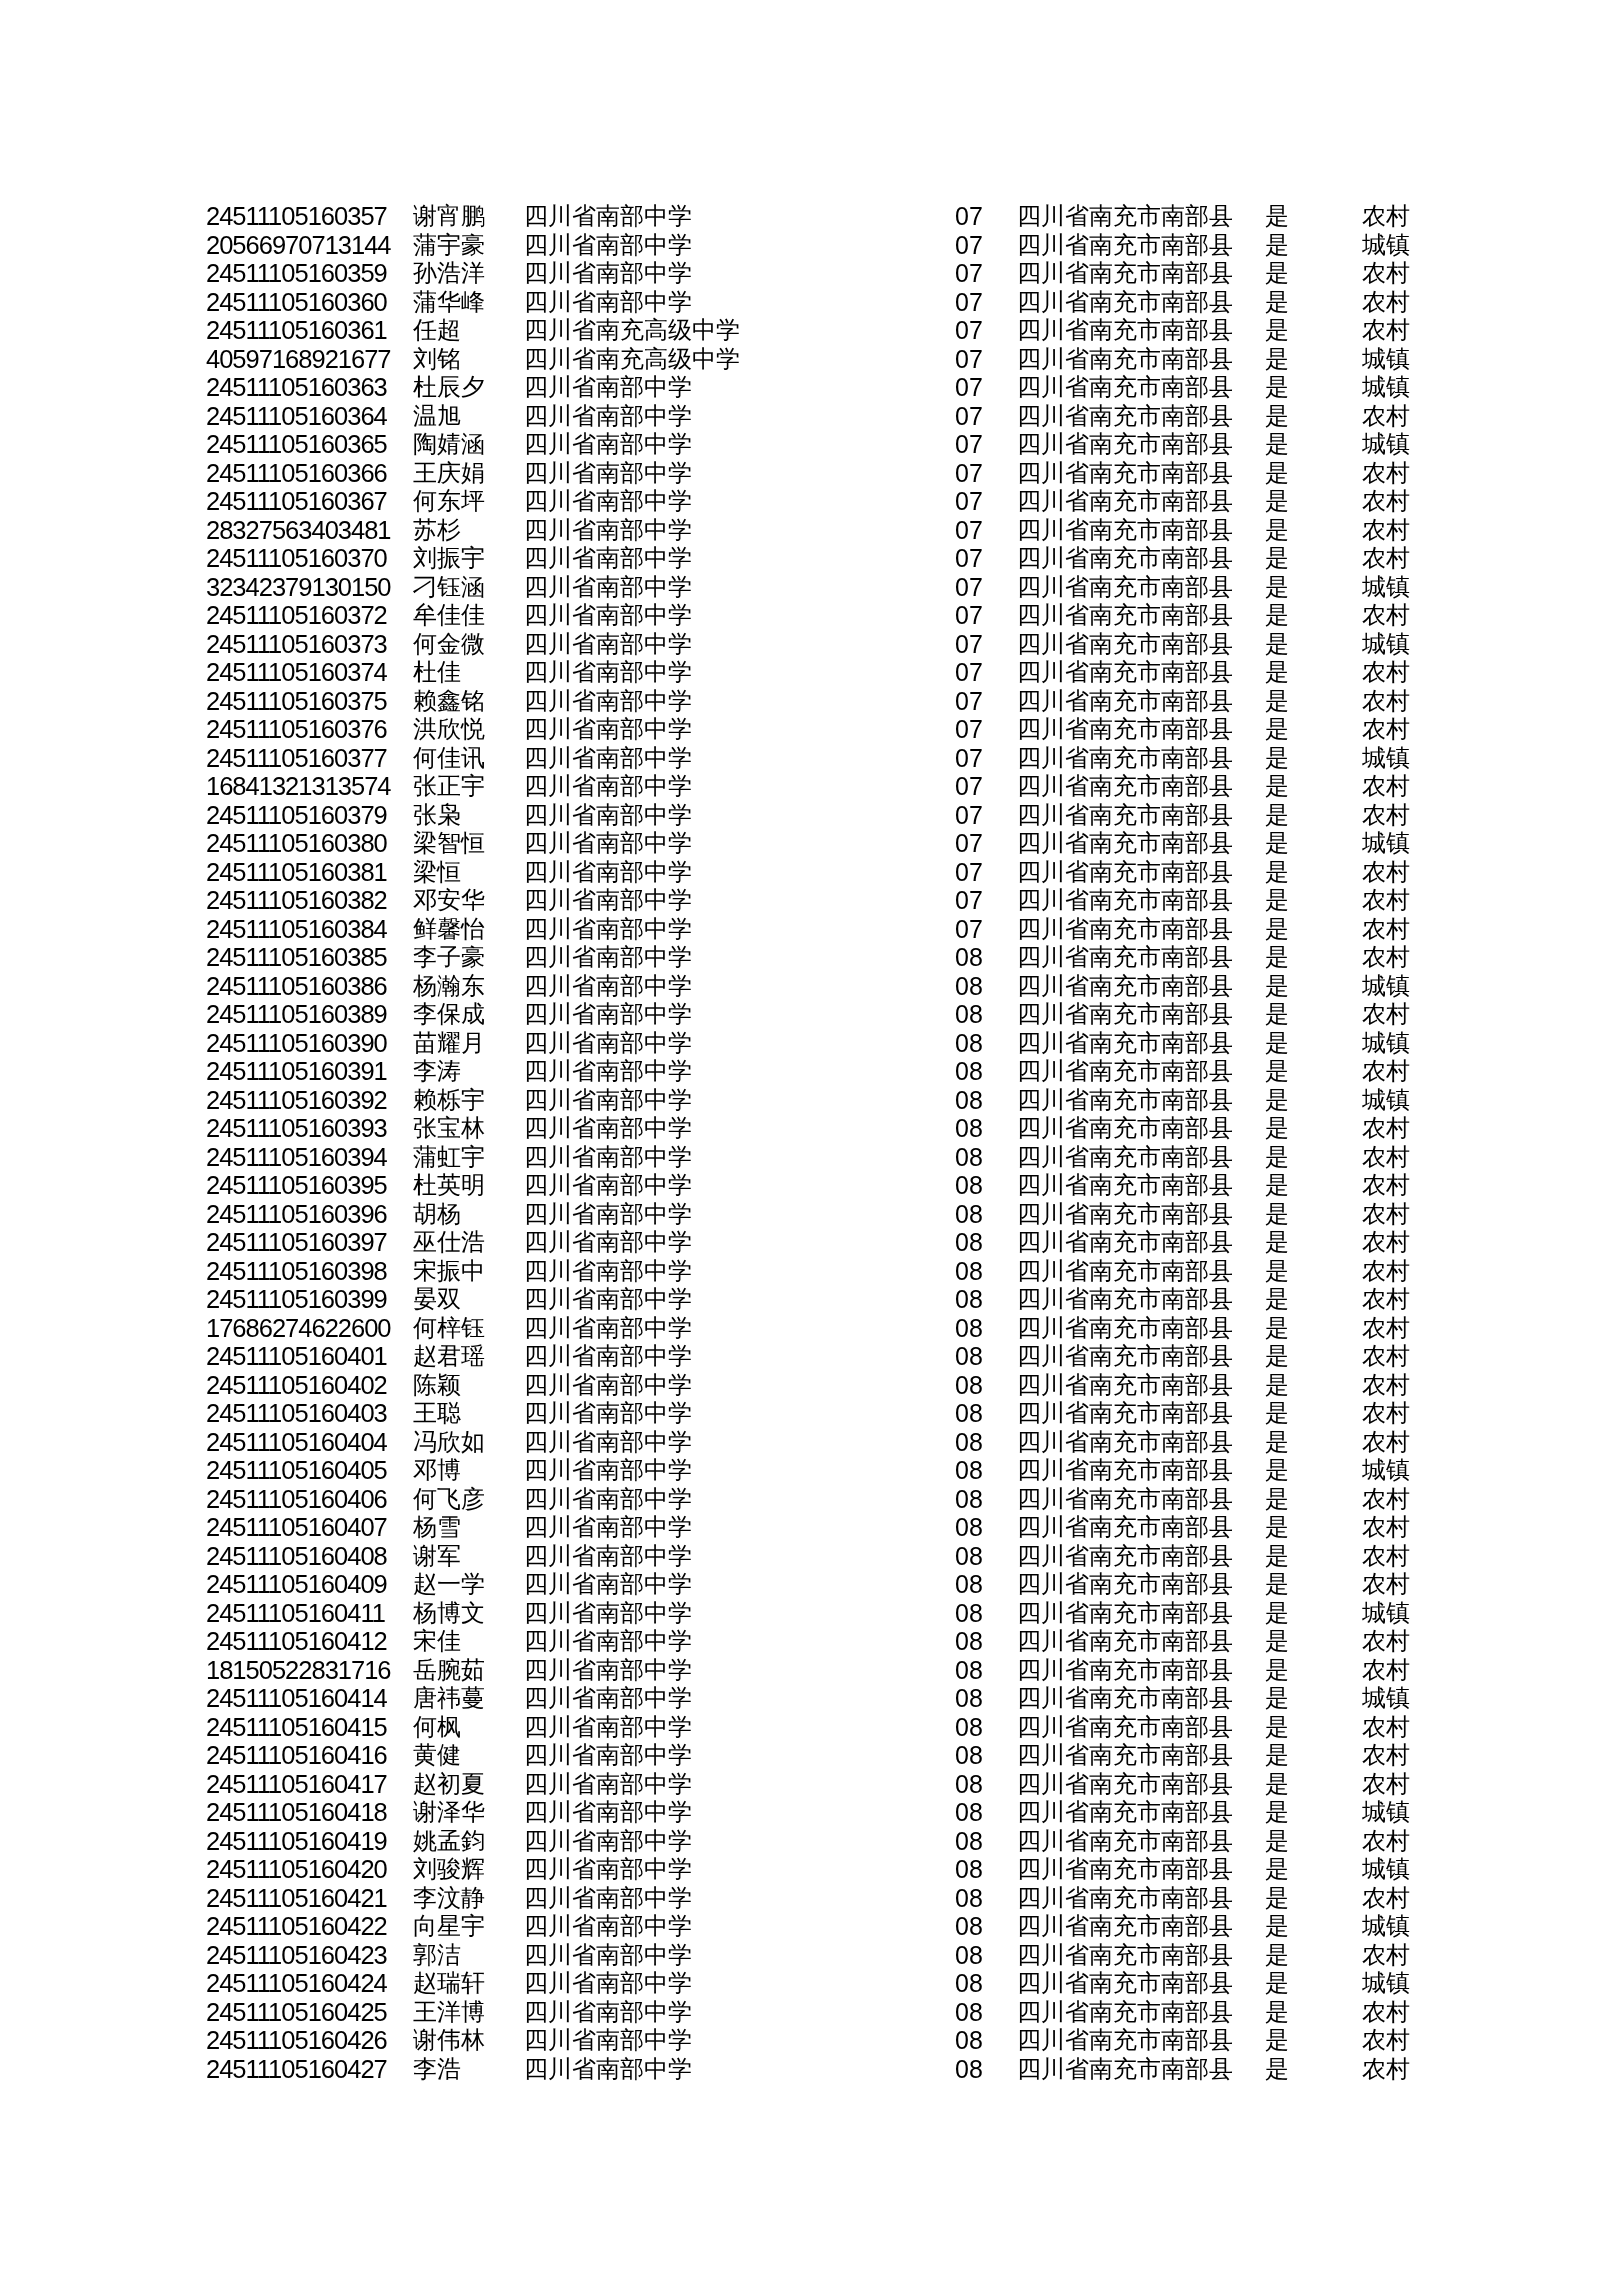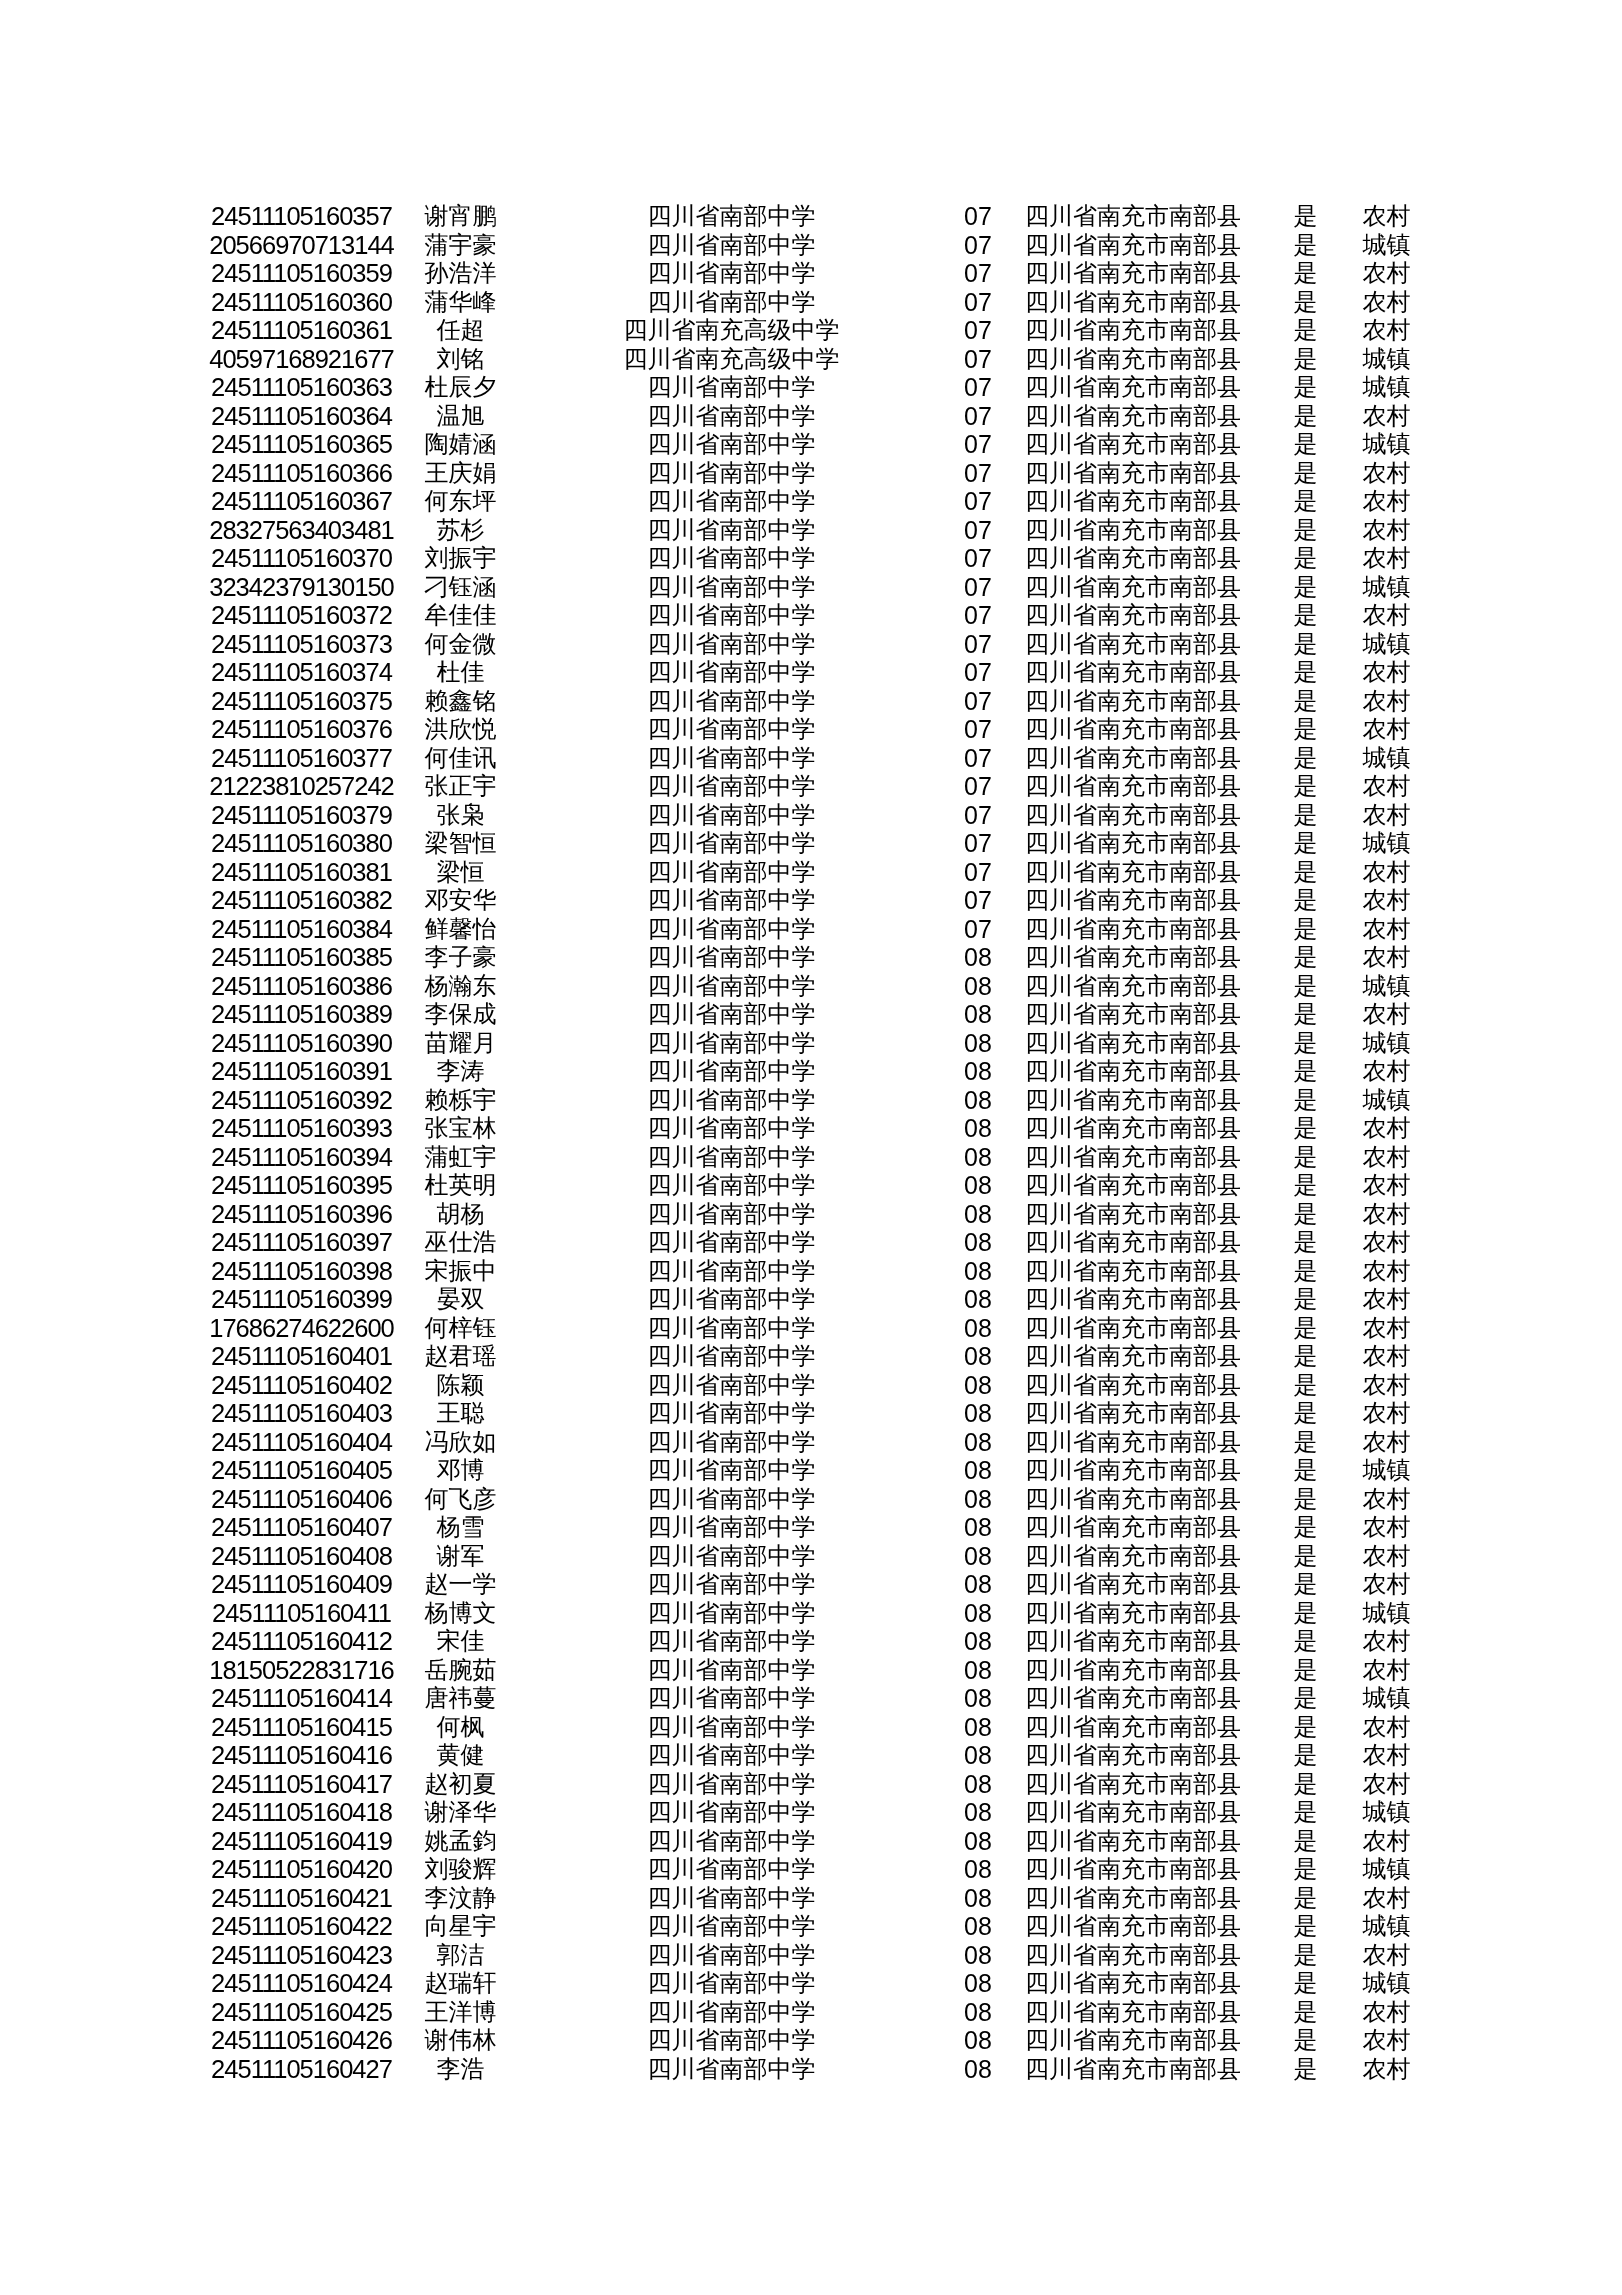--- a/index.html
+++ b/index.html
@@ -18,23 +18,22 @@
     position: absolute;
     left: 0;
     top: 0;
     width: 1623px;
     height: 2295px;
     background: #ffffff;
     overflow: hidden;
   }
   .table {
     position: absolute;
-    left: 198px;
+    left: 206px;
     top: 202px;
-    text-align: center;
   }
   .row {
     display: grid;
     grid-template-columns: 207px 111px 431px 62px 248px 97px 65px;
     height: 28.5px;
     align-items: center;
   }
   .cell {
     font-size: 25px;
     line-height: 28.5px;
@@ -228,21 +227,21 @@
       <div class="row">
         <div class="cell c-id">24511105160377</div>
         <div class="cell c-name">何佳讯</div>
         <div class="cell c-school">四川省南部中学</div>
         <div class="cell c-grade">07</div>
         <div class="cell c-county">四川省南充市南部县</div>
         <div class="cell c-flag">是</div>
         <div class="cell c-res">城镇</div>
       </div>
       <div class="row">
-        <div class="cell c-id">21223810257242</div>
+        <div class="cell c-id">16841321313574</div>
         <div class="cell c-name">张正宇</div>
         <div class="cell c-school">四川省南部中学</div>
         <div class="cell c-grade">07</div>
         <div class="cell c-county">四川省南充市南部县</div>
         <div class="cell c-flag">是</div>
         <div class="cell c-res">农村</div>
       </div>
       <div class="row">
         <div class="cell c-id">24511105160379</div>
         <div class="cell c-name">张枭</div>

